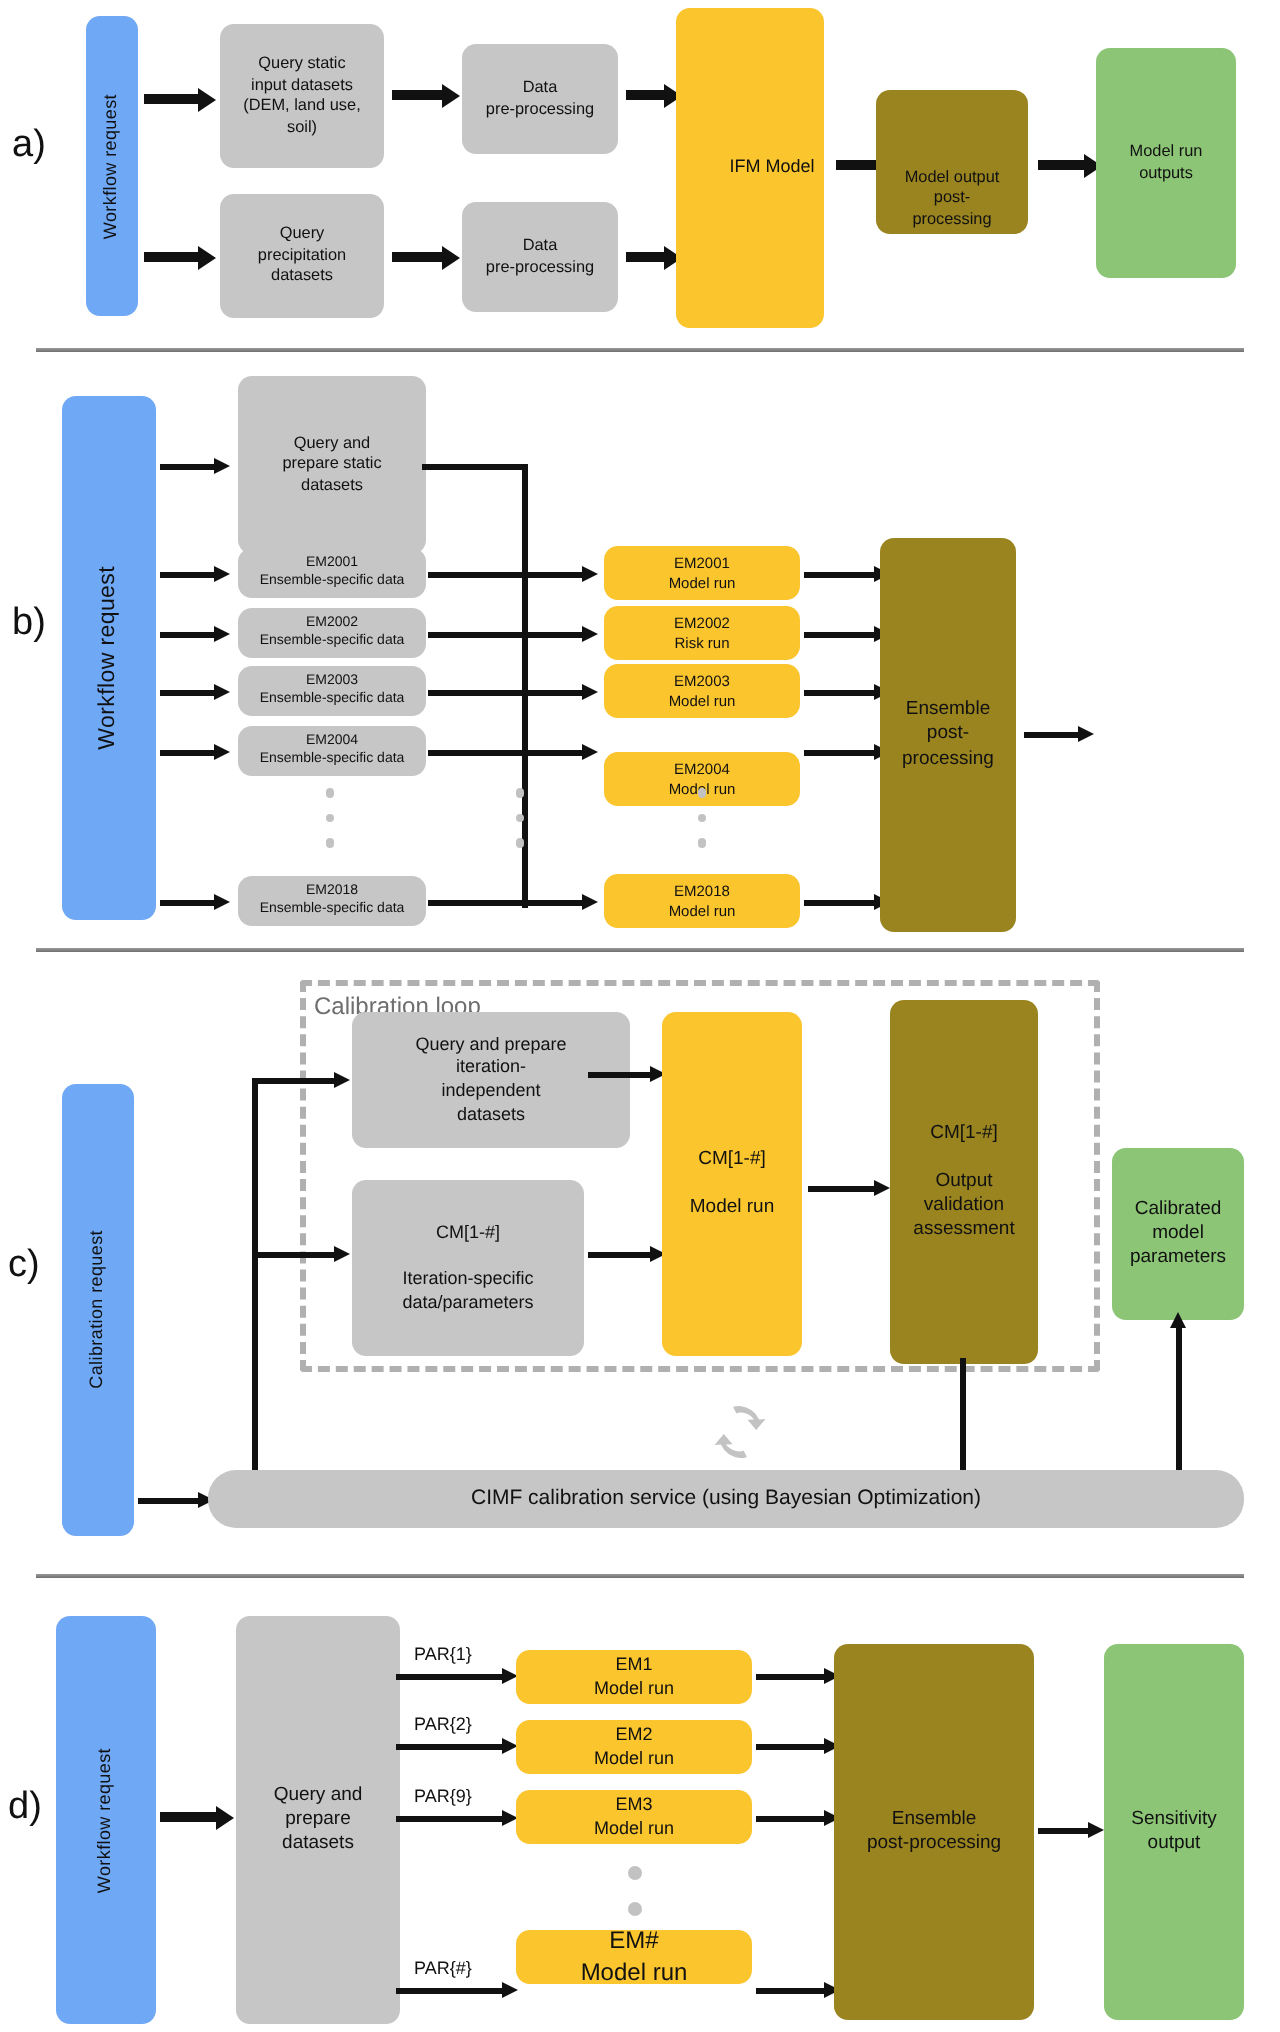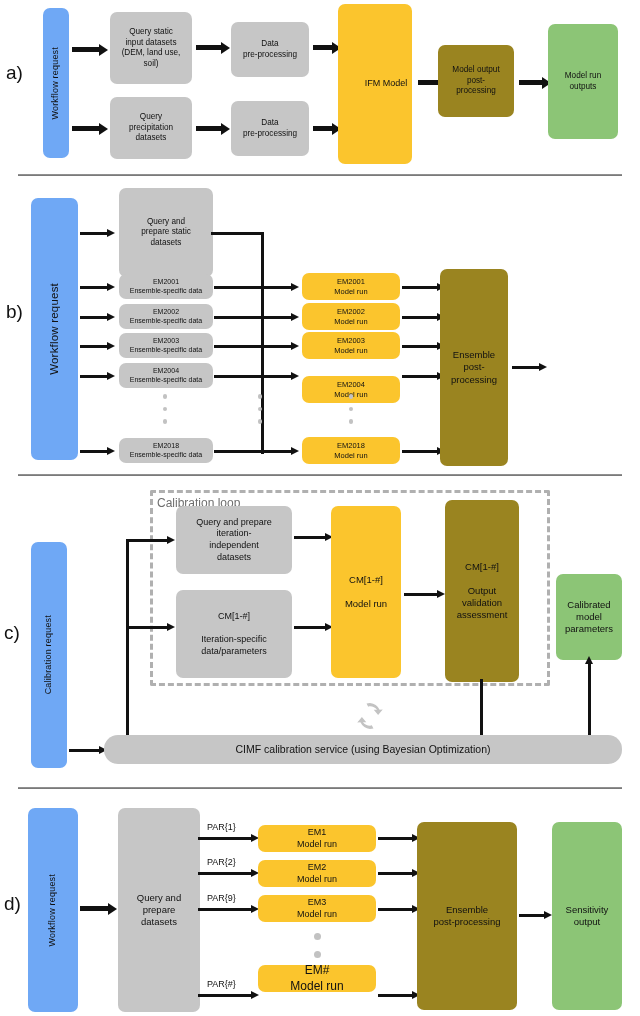--- a/index.html
+++ b/index.html
@@ -160,21 +160,21 @@
     </div>
 
     <div class="arrow arrow-h" style="left:313px; top:126px; width:20px;"></div>
 
     <div class="box yellow" style="left:338px; top:4px; width:74px; height:160px; font-size:9px;padding-left:24px;">
       <span>IFM Model</span>
     </div>
 
     <div class="arrow arrow-h" style="left:418px; top:80px; width:23px;"></div>
 
-    <div class="box olive" style="left:438px; top:45px; width:76px; height:72px;">
+    <div class="box olive" style="left:438px; top:45px; width:76px; height:72px;align-items:flex-end;">
       <span>Model output
 post-
 processing</span>
     </div>
 
     <div class="arrow arrow-h" style="left:519px; top:80px; width:24px;"></div>
 
     <div class="box green" style="left:548px; top:24px; width:70px; height:115px;">
       <span>Model run
 outputs</span>
@@ -213,21 +213,21 @@
     <div class="arrow arrow-h thin" style="left:402px; top:110px; width:36px;"></div>
 
     <div class="arrow arrow-h thin" style="left:80px; top:140px; width:28px;"></div>
     <div class="box grey" style="left:119px; top:128px; width:94px; height:25px; font-size:7px;">
       <span>EM2002
 Ensemble-specific data</span>
     </div>
     <div class="arrow arrow-h thin" style="left:214px; top:140px; width:78px;"></div>
     <div class="box yellow" style="left:302px; top:127px; width:98px; height:27px; font-size:7.5px;">
       <span>EM2002
-Model run</span>
+Risk run</span>
     </div>
     <div class="arrow arrow-h thin" style="left:402px; top:140px; width:36px;"></div>
 
     <div class="arrow arrow-h thin" style="left:80px; top:169px; width:28px;"></div>
     <div class="box grey" style="left:119px; top:157px; width:94px; height:25px; font-size:7px;">
       <span>EM2003
 Ensemble-specific data</span>
     </div>
     <div class="arrow arrow-h thin" style="left:214px; top:169px; width:78px;"></div>
     <div class="box yellow" style="left:302px; top:156px; width:98px; height:27px; font-size:7.5px;">
@@ -297,21 +297,21 @@
     <div class="box blue" style="left:31px; top:66px; width:36px; height:226px;">
       <span class="vtext">Calibration request</span>
     </div>
 
     <div class="arrow arrow-h thin" style="left:69px; top:273px; width:31px;"></div>
 
     <div class="line-v" style="left:126px; top:63px; height:213px;"></div>
     <div class="arrow arrow-h thin" style="left:126px; top:63px; width:42px;"></div>
     <div class="arrow arrow-h thin" style="left:126px; top:150px; width:42px;"></div>
 
-    <div class="box grey" style="left:176px; top:30px; width:116px; height:68px; font-size:9px;">
+    <div class="box grey" style="left:176px; top:30px; width:139px; height:68px; font-size:9px;">
       <span>Query and prepare
 iteration-
 independent
 datasets</span>
     </div>
 
     <div class="arrow arrow-h thin" style="left:294px; top:60px; width:32px;"></div>
 
     <div class="box grey" style="left:176px; top:114px; width:116px; height:88px; font-size:9px;">
       <span>CM[1-#]

